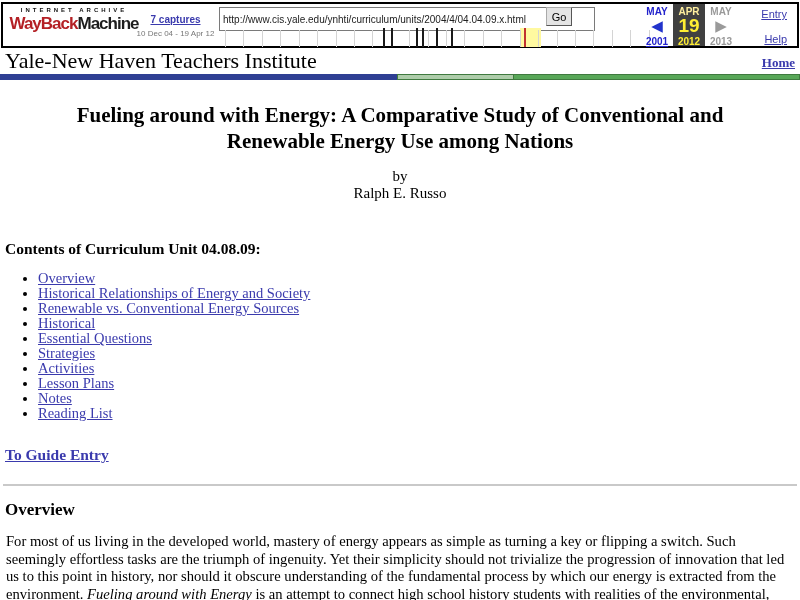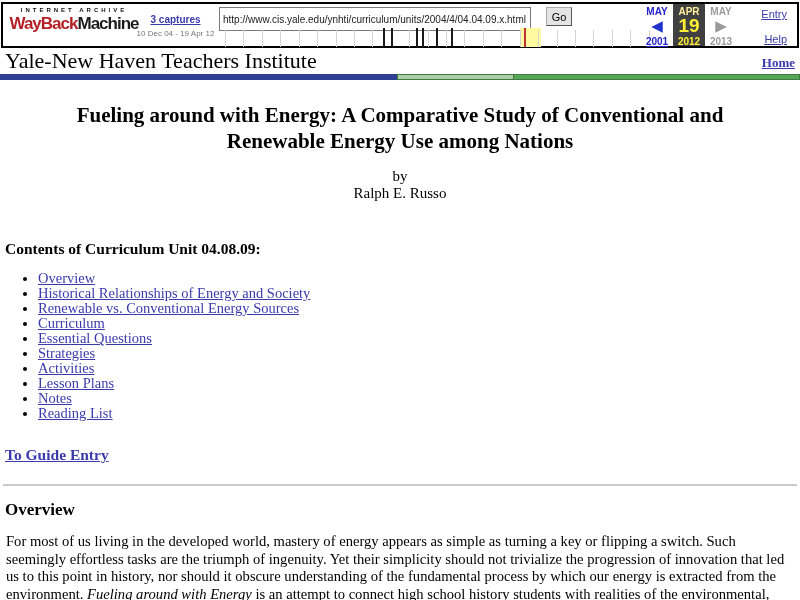--- a/index.html
+++ b/index.html
@@ -22,21 +22,21 @@
     font-family:"Liberation Sans", sans-serif;
   }
   .wb-logo { position:absolute; left:6px; top:3px; width:130px; text-align:center; line-height:1; }
   .wb-logo-top { font-size:6px; font-weight:bold; letter-spacing:3px; color:#111; margin-bottom:2px; }
   .wb-logo-main { font-size:17px; font-weight:bold; letter-spacing:-1px; }
   .wb-red { color:#b42025; }
   .wb-dark { color:#1d1d1d; }
   .wb-captures { position:absolute; left:125px; top:5px; width:95px; text-align:center; }
   .wb-captures a { font-size:10px; font-weight:bold; }
   .wb-captures .range { font-size:8px; color:#777; margin-top:2px; white-space:nowrap; }
-  .wb-url { position:absolute; left:216px; top:3px; width:312px; height:18px;
+  .wb-url { position:absolute; left:216px; top:3px; width:376px; height:18px;
     border:1px solid #7a7a7a; font-size:10px; padding:11px 3px;
     font-family:"Liberation Sans", sans-serif; color:#222; }
   .wb-go { position:absolute; left:543px; top:3px; width:26px; height:19px;
     font-size:11px; background:#e4e4e4; border:1px outset #aaa; padding:0;
     font-family:"Liberation Sans", sans-serif; }
   .wb-timeline { position:absolute; left:222px; top:24px; width:428px; height:19px; }
   .wb-timeline .tick { position:absolute; top:2px; bottom:0; width:1px; background:#d4d4d4; }
   .wb-timeline .cmark { position:absolute; top:0; bottom:0; width:2px; background:#1a1a1a; }
   .wb-timeline .hl { position:absolute; top:0; bottom:0; background:#fff9a0; }
   .wb-timeline .hl-line { position:absolute; top:0; bottom:0; width:2px; background:#c03030; }
@@ -85,21 +85,21 @@
 
 
 
 <div class="wb-toolbar">
   <a class="wb-logo" style="text-decoration:none">
     <div class="wb-logo-top">INTERNET ARCHIVE</div>
     <div class="wb-logo-main"><span class="wb-red">WayBack</span><span class="wb-dark">Machine</span></div>
   </a>
 
   <div class="wb-captures">
-    <a>3 captures</a>
+    <a>7 captures</a>
     <div class="range">10 Dec 04 - 19 Apr 12</div>
   </div>
 
   <input class="wb-url" value="http://www.cis.yale.edu/ynhti/curriculum/units/2004/4/04.04.09.x.html" style="">
   <button class="wb-go">Go</button>
 
   <div class="wb-timeline">
       <div class="hl" style="left: 68.9%; width: 4.9%;"></div>
       <div class="tick" style="left: 0%;"></div>
       <div class="tick" style="left: 4.30435%;"></div>
@@ -176,21 +176,21 @@
   <div>by</div>
   <div>Ralph E. Russo</div>
 </div>
 
 <div class="contents-heading">Contents of Curriculum Unit 04.08.09:</div>
 
 <ul class="contents">
   <li><a>Overview</a></li>
   <li><a>Historical Relationships of Energy and Society</a></li>
   <li><a>Renewable vs. Conventional Energy Sources</a></li>
-  <li><a>Curriculum</a></li>
+  <li><a>Historical</a></li>
   <li><a>Essential Questions</a></li>
   <li><a>Strategies</a></li>
   <li><a>Activities</a></li>
   <li><a>Lesson Plans</a></li>
   <li><a>Notes</a></li>
   <li><a>Reading List</a></li>
 </ul>
 
 <a class="guide-link">To Guide Entry</a>
 

